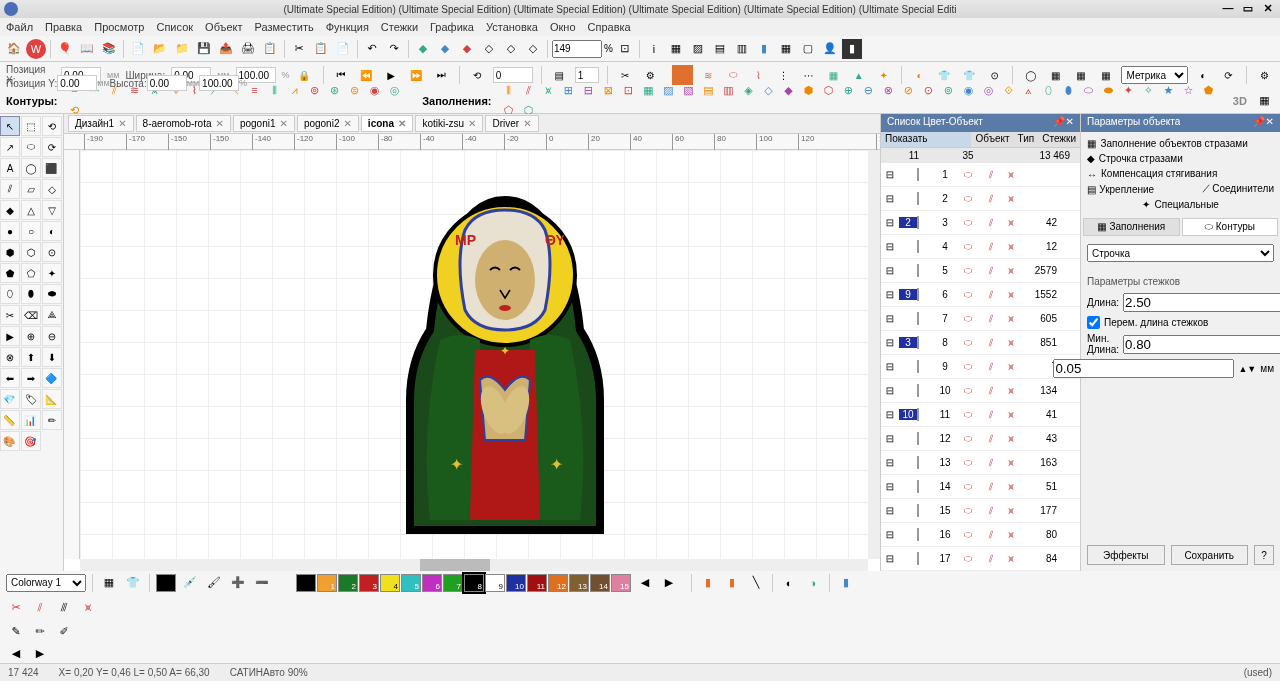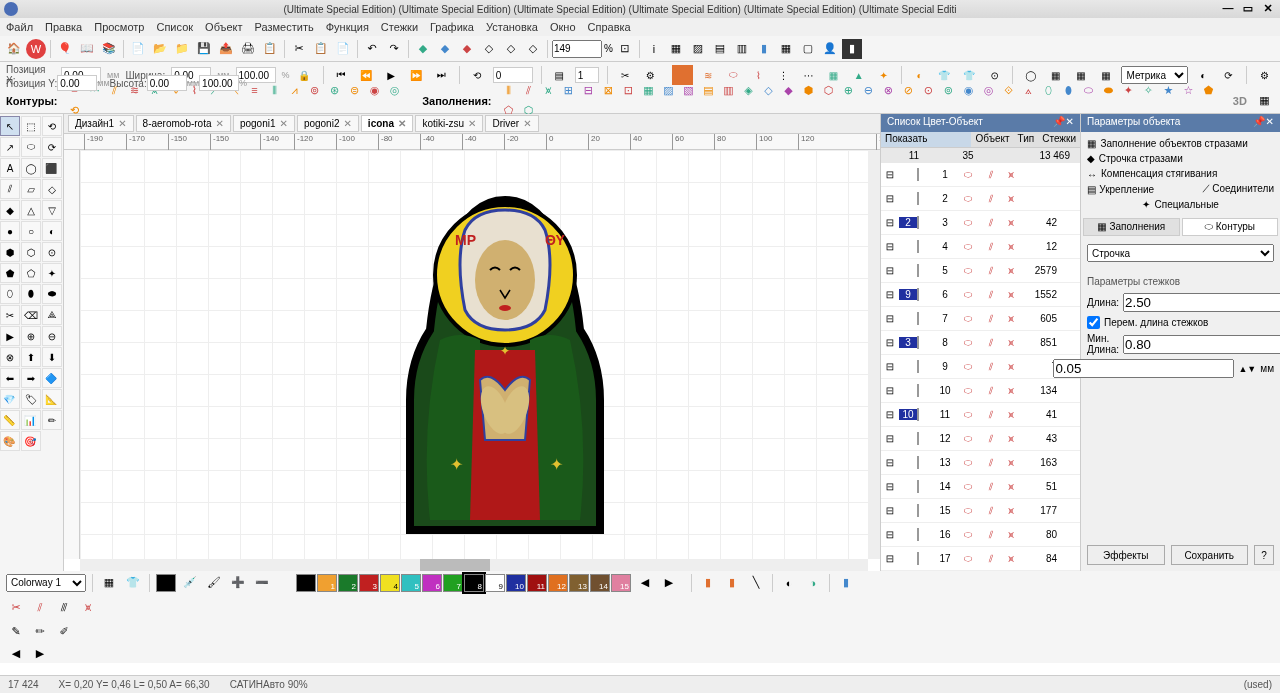--- a/index.html
+++ b/index.html
@@ -69,21 +69,21 @@
 
 .bottombar { height: 26px; background: #f5f5f5; border-top: 1px solid #ccc; display: flex; align-items: center; padding: 0 6px; gap: 4px; }
 .colorway { display: flex; align-items: center; gap: 4px; }
 .colorway select { width: 80px; height: 18px; font-size: 10px; }
 .palette { display: flex; gap: 1px; margin-left: 20px; }
 .pcol { width: 20px; height: 18px; border: 1px solid #888; position: relative; font-size: 8px; color: #fff; display: flex; align-items: flex-end; justify-content: flex-end; padding: 0 1px; }
 .pcol.sel { outline: 2px solid #000; }
 
 .secondbar { height: 24px; background: #f5f5f5; display: flex; align-items: center; padding: 0 6px; gap: 4px; }
 .thirdbar { height: 24px; background: #f5f5f5; display: flex; align-items: center; padding: 0 6px; gap: 4px; }
-.statusbar { height: 18px; background: #eee; border-top: 1px solid #ccc; display: flex; align-items: center; padding: 0 8px; font-size: 10px; color: #555; gap: 20px; margin-top: 12px; }
+.statusbar { height: 18px; background: #eee; border-top: 1px solid #ccc; display: flex; align-items: center; padding: 0 8px; font-size: 10px; color: #555; gap: 20px; }
 .statusbar .seg { }
 .statusbar .fill { flex: 1; }
 
 svg { display: block; }
 </style>
 </head>
 <body>
 
 <div class="titlebar">
   <div class="app-icon"></div>
@@ -309,21 +309,21 @@
         <div class="tab">
           <span>Driver</span>
           <span class="close">✕</span>
         </div>
       </div>
     <div class="ruler-h" id="rulerh">
         <div class="tick" style="left: 20px;">-190</div>
         <div class="tick" style="left: 62px;">-170</div>
         <div class="tick" style="left: 104px;">-150</div>
         <div class="tick" style="left: 146px;">-150</div>
-        <div class="tick" style="left: 196px;">-140</div>
+        <div class="tick" style="left: 188px;">-140</div>
         <div class="tick" style="left: 230px;">-120</div>
         <div class="tick" style="left: 272px;">-100</div>
         <div class="tick" style="left: 314px;">-80</div>
         <div class="tick" style="left: 356px;">-40</div>
         <div class="tick" style="left: 398px;">-40</div>
         <div class="tick" style="left: 440px;">-20</div>
         <div class="tick" style="left: 482px;">0</div>
         <div class="tick" style="left: 524px;">20</div>
         <div class="tick" style="left: 566px;">40</div>
         <div class="tick" style="left: 608px;">60</div>

